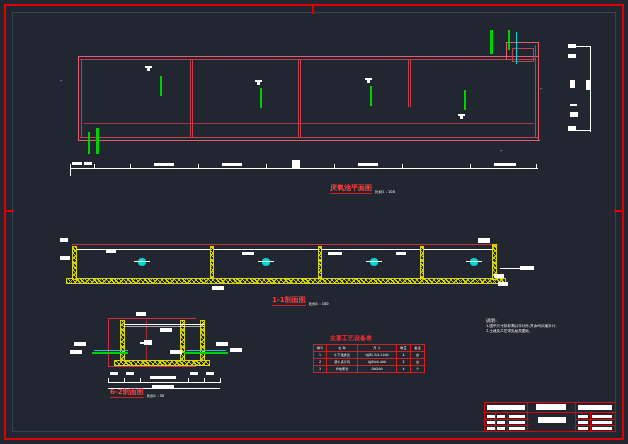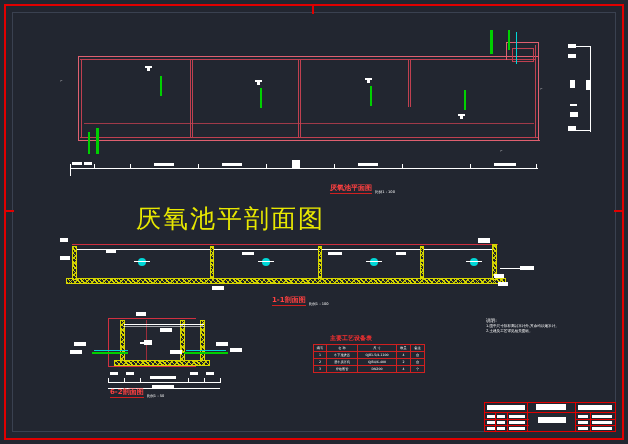--- a/index.html
+++ b/index.html
@@ -72,21 +72,20 @@
 <body>
 
 <div id="stage">
 
   <div class="abs" id="outer-frame"></div>
   <div class="abs" id="inner-frame"></div>
   <div class="abs corner-tick" style="left:4px;top:210px;width:10px;height:2px;"></div>
   <div class="abs corner-tick" style="left:614px;top:210px;width:10px;height:2px;"></div>
   <div class="abs corner-tick" style="left:312px;top:4px;width:2px;height:10px;"></div>
 
-  <div class="abs" id="main-title">厌氧池平剖面图</div>
 
   <div class="abs" style="left:60px;top:28px;width:520px;height:120px;">
 
     <div class="abs wall" style="left:18px;top:28px;width:460px;height:1px;"></div>
     <div class="abs wall2" style="left:20px;top:31px;width:456px;height:1px;"></div>
     <div class="abs wall" style="left:18px;top:112px;width:462px;height:1px;"></div>
     <div class="abs wall2" style="left:20px;top:109px;width:458px;height:1px;"></div>
     <div class="abs wall" style="left:18px;top:28px;width:1px;height:85px;"></div>
     <div class="abs wall2" style="left:21px;top:31px;width:1px;height:79px;"></div>
     <div class="abs wall" style="left:478px;top:14px;width:1px;height:99px;"></div>

